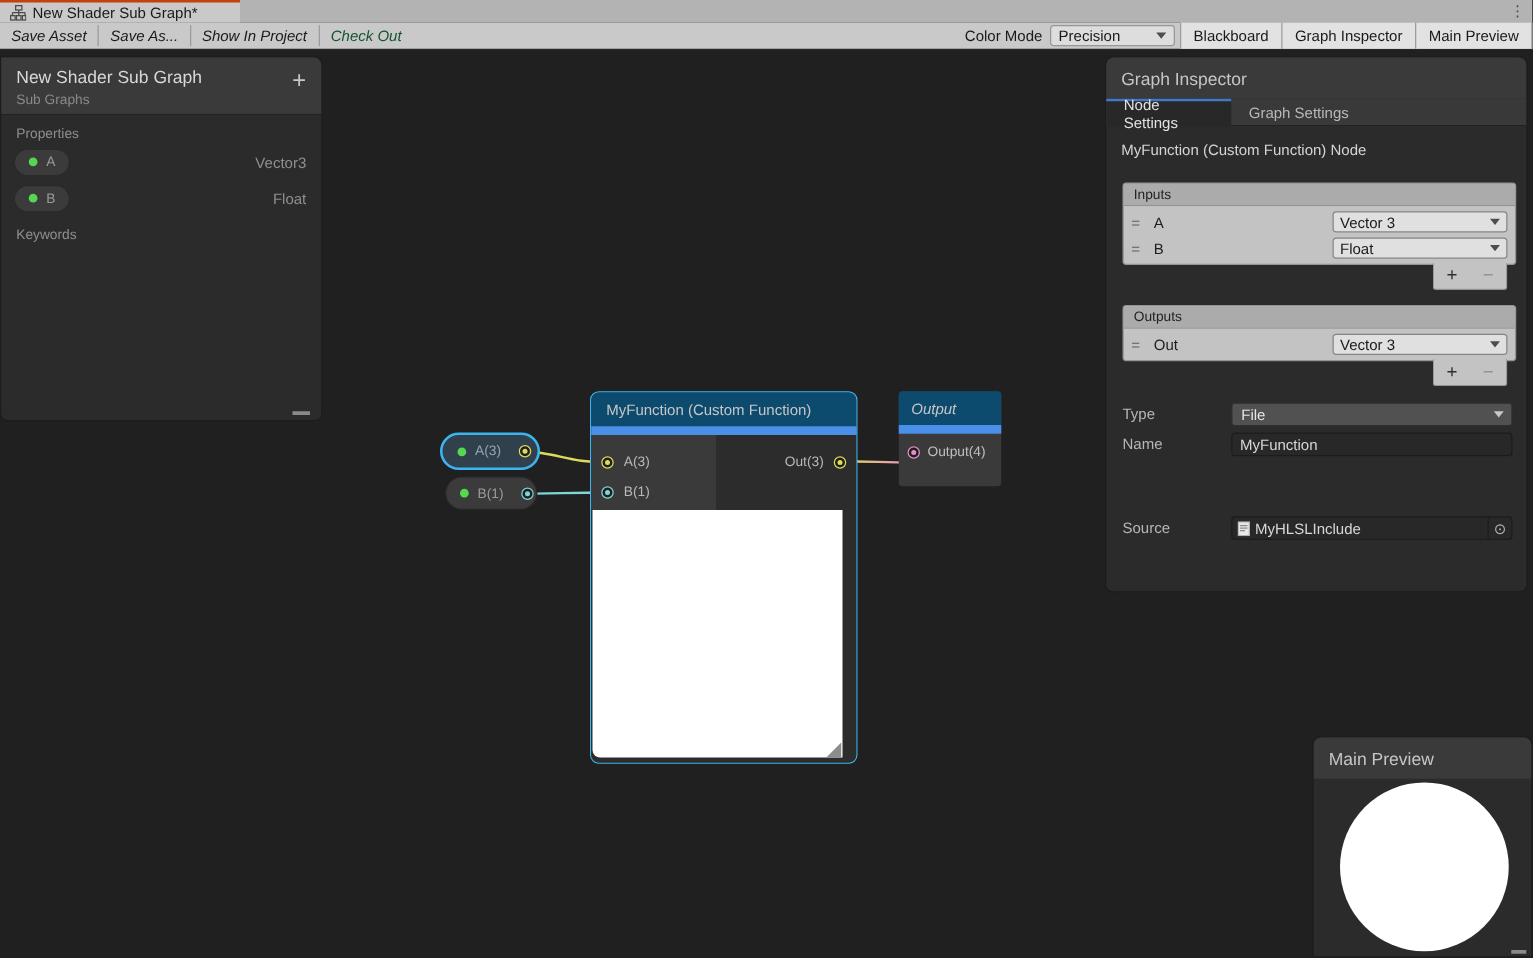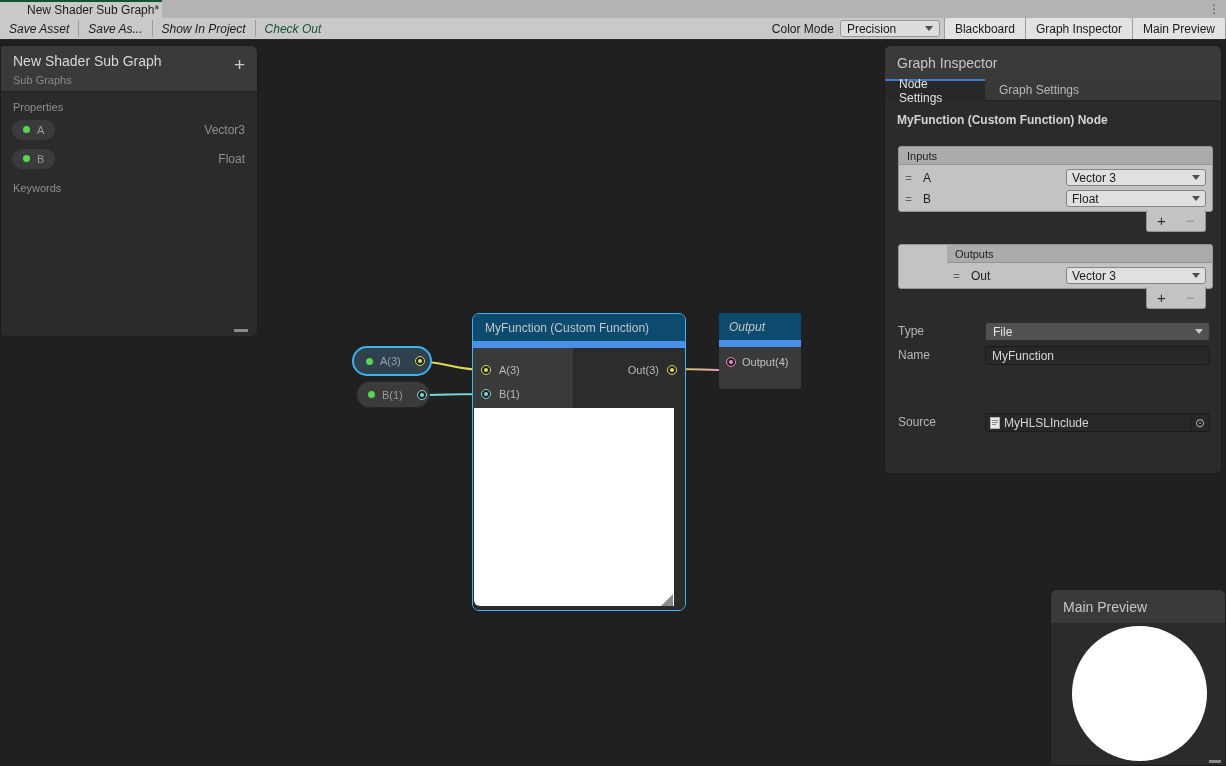--- a/index.html
+++ b/index.html
@@ -1,22 +1,22 @@
 <!DOCTYPE html>
 <html><head>
 <meta charset="utf-8">
 <style>
   * { margin:0; padding:0; box-sizing:border-box; }
   html,body { width:1226px; height:766px; overflow:hidden; }
   body { font-family:"Liberation Sans", sans-serif; background:#202020; position:relative; }
 
   
   .tabbar { position:absolute; left:0; top:0; width:1226px; height:18px; background:#b3b3b3; }
-  .doc-tab { position:absolute; left:0; top:0; height:18px; width:162px; background:#c9c9c9;
-             border-top:2px solid #14532d; display:flex; align-items:center; gap:19px; padding:0 8px; }
+  .doc-tab { position:absolute; left:0; top:0; height:18px; width:192px; background:#c9c9c9;
+             border-top:2px solid #c2410c; display:flex; align-items:center; gap:5px; padding:0 8px; }
   .doc-tab .ttl { font-size:12px; color:#1a1a1a; white-space:nowrap; }
   .overflow { position:absolute; right:6px; top:1px; font-size:12px; color:#4a4a4a; line-height:16px; letter-spacing:0; }
 
   
   .toolbar { position:absolute; left:0; top:18px; width:1226px; height:22px; background:#c9c9c9;
              border-bottom:1px solid #262626; display:flex; align-items:stretch; font-size:12px; color:#1a1a1a; }
   .tb-btn { display:flex; align-items:center; padding:0 9px; cursor:default;font-style:italic; }
   .tb-sep { width:1px; background:#9c9c9c; margin:2px 0; }
   .tb-btn.disabled { color:#14532d; }
   .tb-spacer { flex:1; }
@@ -83,21 +83,21 @@
   .wires { position:absolute; left:0; top:0; width:1226px; height:726px; pointer-events:none; }
 
   
   .inspector { position:absolute; left:884px; top:5px; width:338px; height:429px; background:#2b2b2b;
                border:1px solid #1c1c1c; border-radius:6px; }
   .gi-header { height:33px; background:#3a3a3a; border-radius:6px 6px 0 0; display:flex; align-items:center;
                padding:0 12px; font-size:14px; color:#c6c6c6; }
   .gi-tabs { height:22px; background:#393939; display:flex; border-bottom:1px solid #232323; }
   .gi-tab { height:22px; display:flex; align-items:center; justify-content:center; font-size:12px; color:#b8b8b8; padding:0 14px; }
   .gi-tab.active { background:#282828; border-top:2px solid #4178c8; color:#e2e2e2; width:100px; }
-  .gi-nodetitle { font-size:12px; font-weight:bold; color:#d4d4d4; padding:12px 12px 0 12px; }
+  .gi-nodetitle { font-size:12px; font-weight:normal; color:#d4d4d4; padding:12px 12px 0 12px; }
 
   .ulist { position:absolute; left:13px; width:315px; background:#c3c3c3; border:1px solid #949494; border-radius:3px; }
   .ulist-header { height:18px; background:#ababab; border-bottom:1px solid #949494; border-radius:3px 3px 0 0;
                   display:flex; align-items:center; padding:0 8px; font-size:11px; color:#222; }
   .ulist-body { padding:2px 0; }
   .ulist-row { height:21px; display:flex; align-items:center; padding:0 6px; position:relative; }
   .drag-handle { color:#5e5e5e; font-size:12px; width:14px; }
   .ulist-name { font-size:12px; color:#1e1e1e; margin-left:4px; }
   .ulist-dd { position:absolute; right:6px; top:2px; width:140px; height:17px; background:#e0e0e0; border:1px solid #858585;
               border-radius:3px; display:flex; align-items:center; padding:0 5px; font-size:12px; color:#1a1a1a; }
@@ -280,21 +280,21 @@
             <span class="caret"></span>
           </span>
         </div>
       </div>
     </div>
     <div class="ulist-footer" style="left:261px; top:164px;">
       <span class="uf-plus">+</span>
       <span class="uf-minus">−</span>
     </div>
 
-    <div class="ulist" style="top:198px;padding-left:48px;">
+    <div class="ulist" style="top:198px;">
       <div class="ulist-header">Outputs</div>
       <div class="ulist-body">
         <div class="ulist-row">
           <span class="drag-handle">=</span>
           <span class="ulist-name">Out</span>
           <span class="ulist-dd">
             <span>Vector 3</span>
             <span class="caret"></span>
           </span>
         </div>

